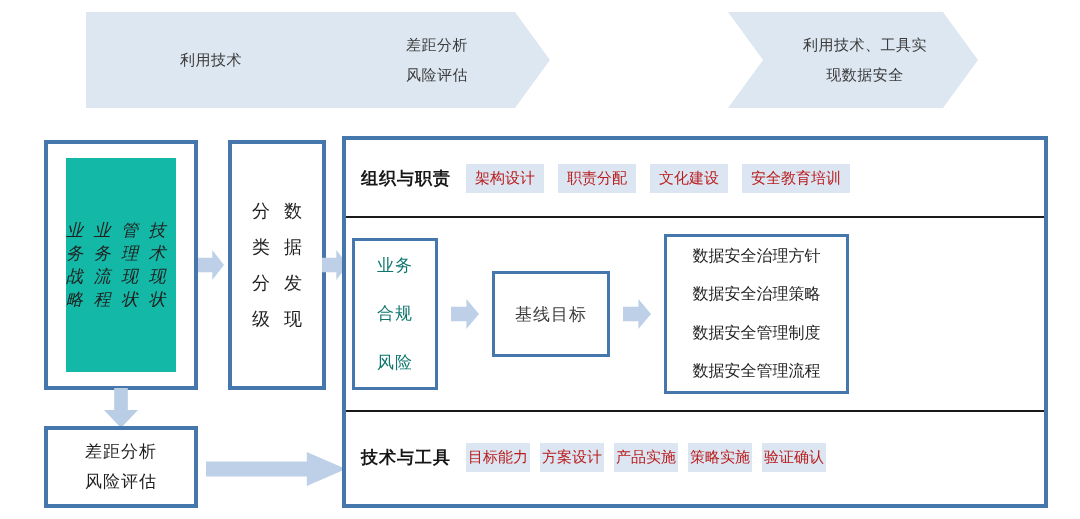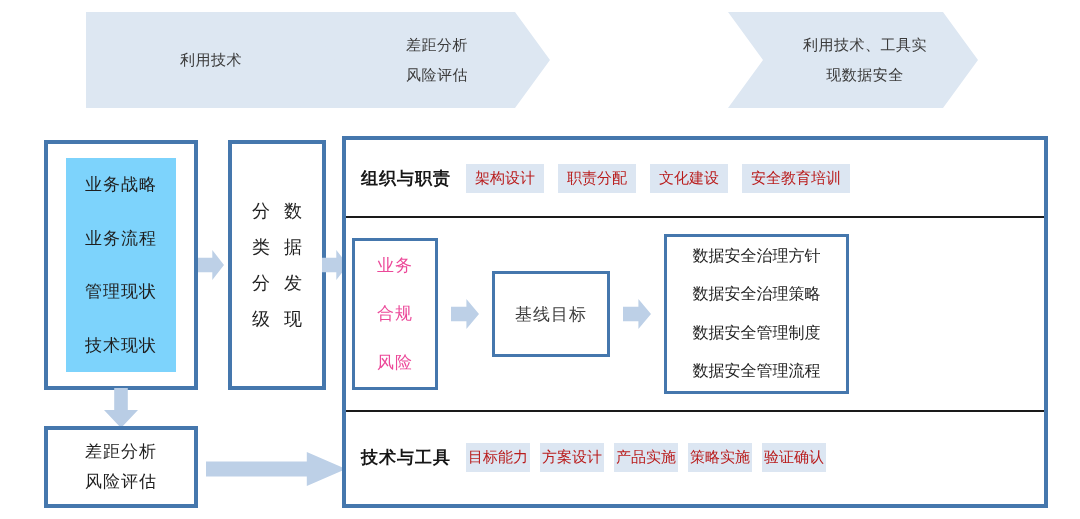--- a/index.html
+++ b/index.html
@@ -67,25 +67,26 @@
     left: 44px; top: 140px;
     width: 154px; height: 250px;
     border: 4px solid #4577ad;
     box-sizing: border-box;
     background: #ffffff;
   }
   #current-state-inner {
     position: absolute;
     left: 18px; top: 14px;
     width: 110px; height: 214px;
-    background: #7dd3fc;
-    display: flex;
-    flex-direction: column;
+    background: #14b8a6;
+    display: flex;
+    flex-direction: row;
     align-items: center;
     justify-content: space-around;
+    font-style: italic;
   }
   #current-state-inner .cs-line {
     font-size: 17px;
     color: #1f1f1f;
     letter-spacing: 1px;
   }
 
   #gap-box {
     position: absolute;
     left: 44px; top: 426px;
@@ -209,21 +210,21 @@
     border: 3px solid #4577ad;
     box-sizing: border-box;
     display: flex;
     flex-direction: column;
     align-items: center;
     justify-content: space-around;
     margin-left: 6px;
   }
   #bcr-box span {
     font-size: 17px;
-    color: #ec4899;
+    color: #0f766e;
     letter-spacing: 1px;
   }
   .mid-arrow {
     width: 28px; height: 30px;
     background: #bdd0e7;
     clip-path: polygon(0 26%, 55% 26%, 55% 0, 100% 50%, 55% 100%, 55% 74%, 0 74%);
     margin: 0 13px;
     flex: 0 0 28px;
   }
   #baseline-box {

